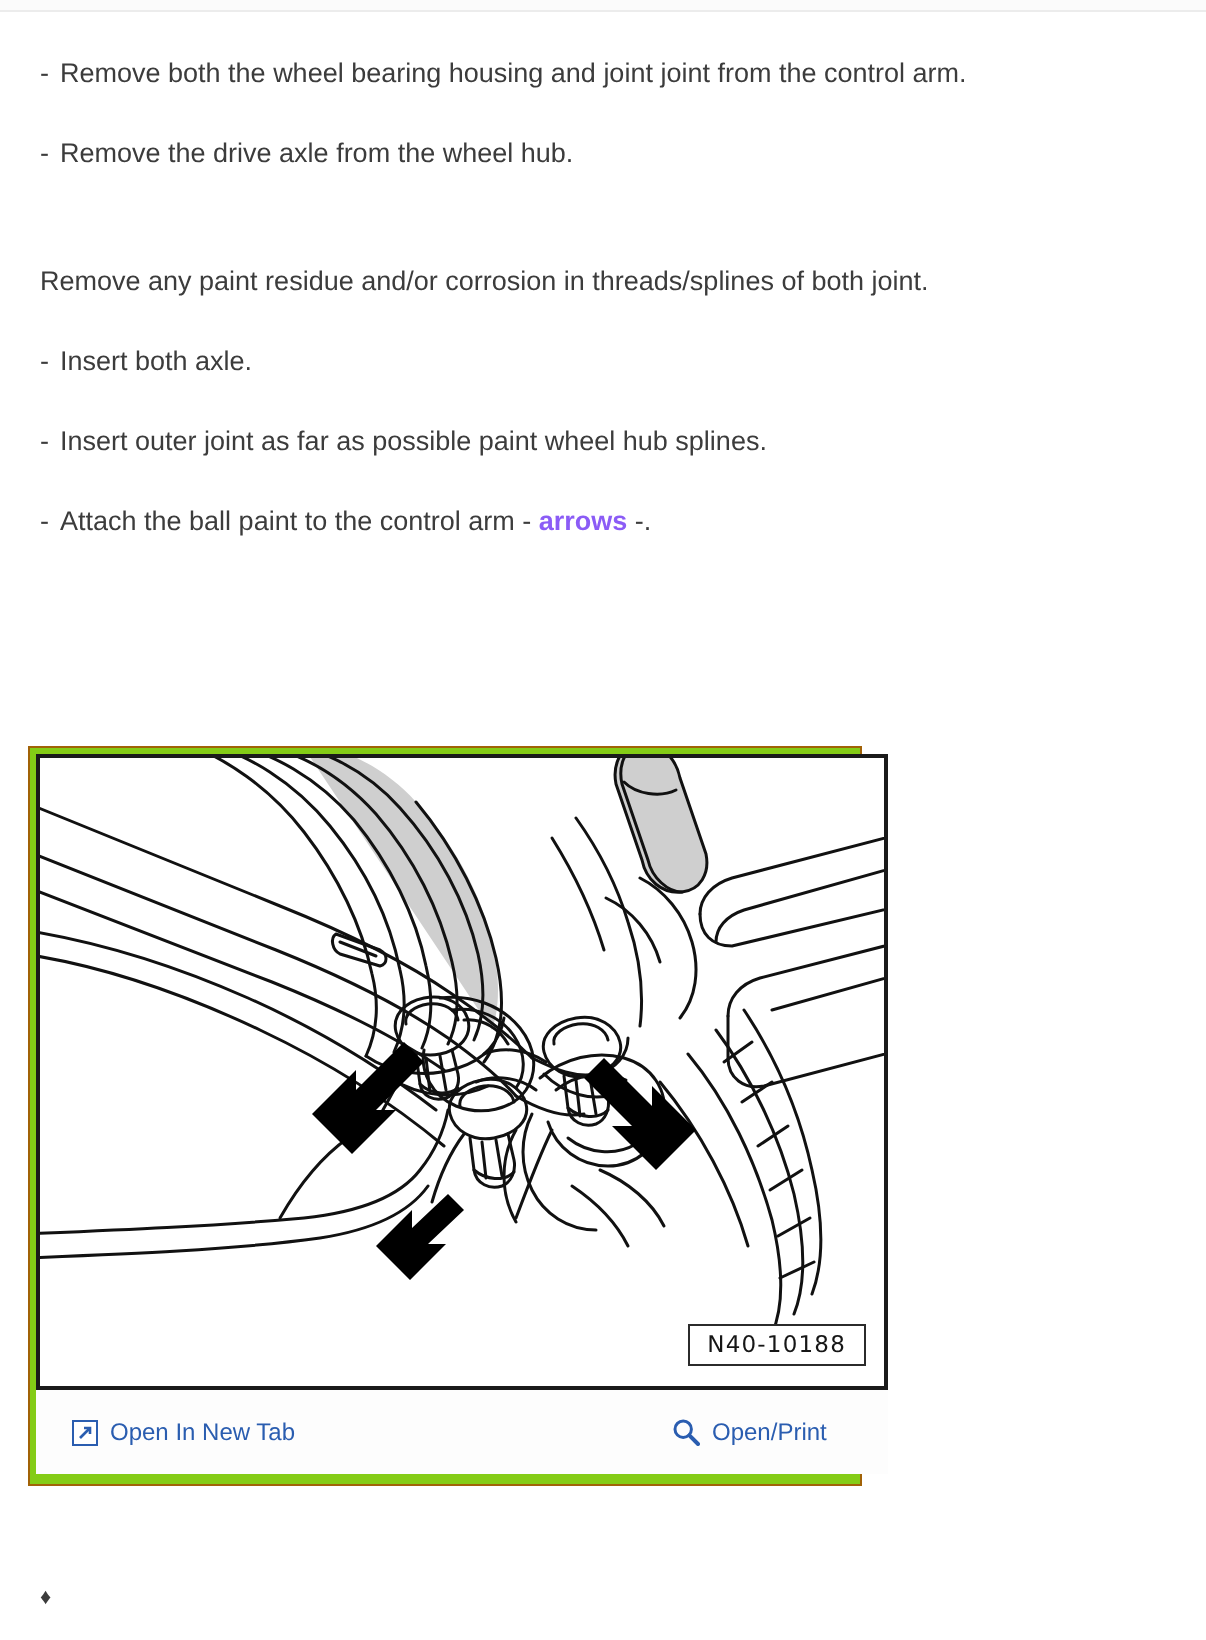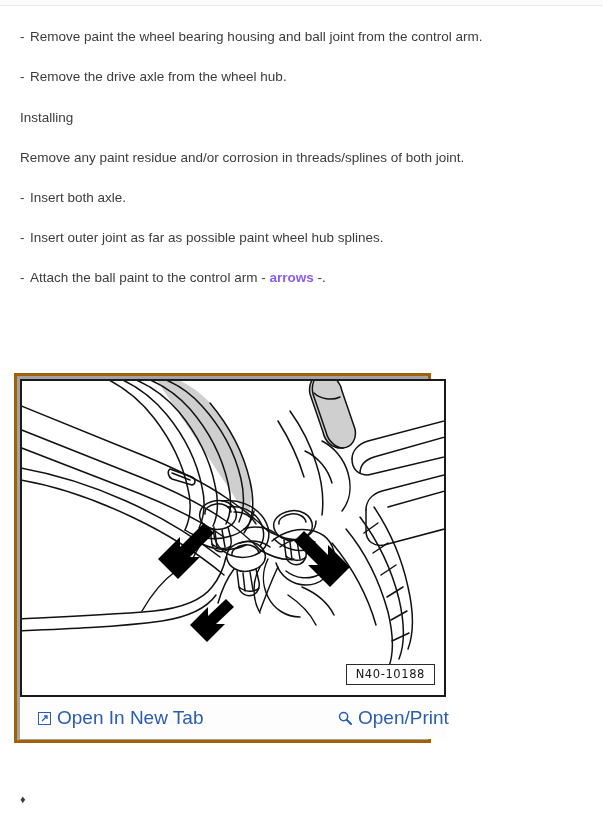--- a/index.html
+++ b/index.html
@@ -56,22 +56,22 @@
   .sp-f { height: 23px; }
 
   
   .figure-panel {
     position: absolute;
     left: 14px;
     top: 373px;
     width: 417px;
     height: 370px;
     box-sizing: border-box;
-    border: 3px solid #a16207;
-    background: #a3a3a3;
+    border: 1px solid #a16207;
+    background: #84cc16;
     padding: 3px;
   }
   .figure-img-box {
     position: relative;
     width: 426px;
     height: 318px;
     box-sizing: border-box;
     border: 2px solid #1a1a1a;
     background: #ffffff;
     overflow: hidden;
@@ -95,21 +95,21 @@
     width: 426px;
     height: 42px;
     background: #fdfdfd;
     display: flex;
     align-items: center;
   }
   .foot-link {
     display: flex;
     align-items: center;
     color: #2a5db0;
-    font-size: 19px;
+    font-size: 12px;
     text-decoration: none;
     cursor: pointer;
   }
   .foot-link-left { position: absolute; left: 18px; }
   .foot-link-right { position: absolute; left: 318px; }
   .foot-label { margin-left: 6px; }
   .icon-svg { display: block; }
 
   
   .bullet-row {
@@ -135,33 +135,32 @@
 <body>
 
 <div class="top-artifact-strip"></div>
 
 <div class="doc">
 
   <div class="sp-a"></div>
 
   <div class="para para-row">
     <span class="dash">-</span>
-    <span class="ptext">Remove paint the wheel bearing housing and ball joint from the control arm.</span>
+    <span class="ptext">Remove both the wheel bearing housing and joint joint from the control arm.</span>
   </div>
 
   <div class="sp-b"></div>
 
   <div class="para para-row">
     <span class="dash">-</span>
     <span class="ptext">Remove the drive axle from the wheel hub.</span>
   </div>
 
   <div class="sp-c"></div>
 
-  <div class="para">Installing</div>
 
   <div class="sp-d"></div>
 
   <div class="para">Remove any paint residue and/or corrosion in threads/splines of both joint.</div>
 
   <div class="sp-e"></div>
 
   <div class="para para-row">
     <span class="dash">-</span>
     <span class="ptext">Insert both axle.</span>

